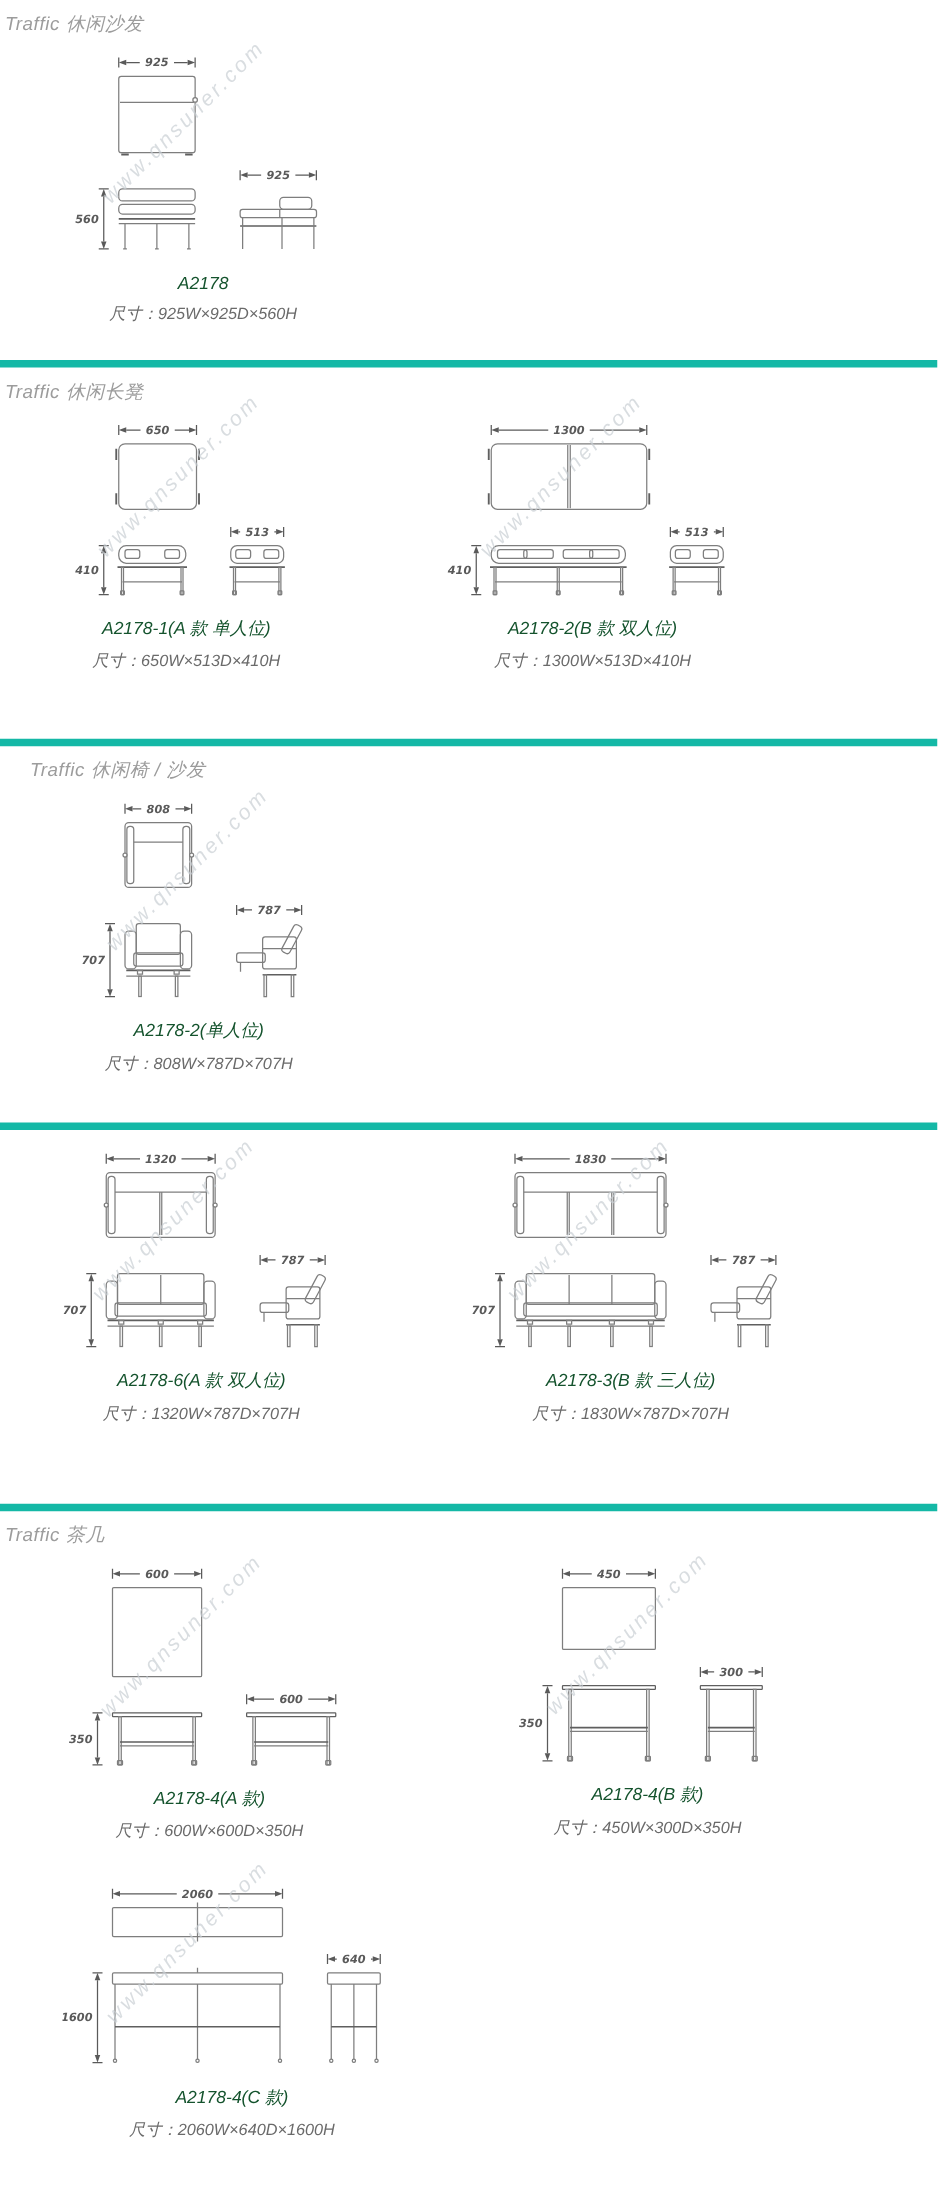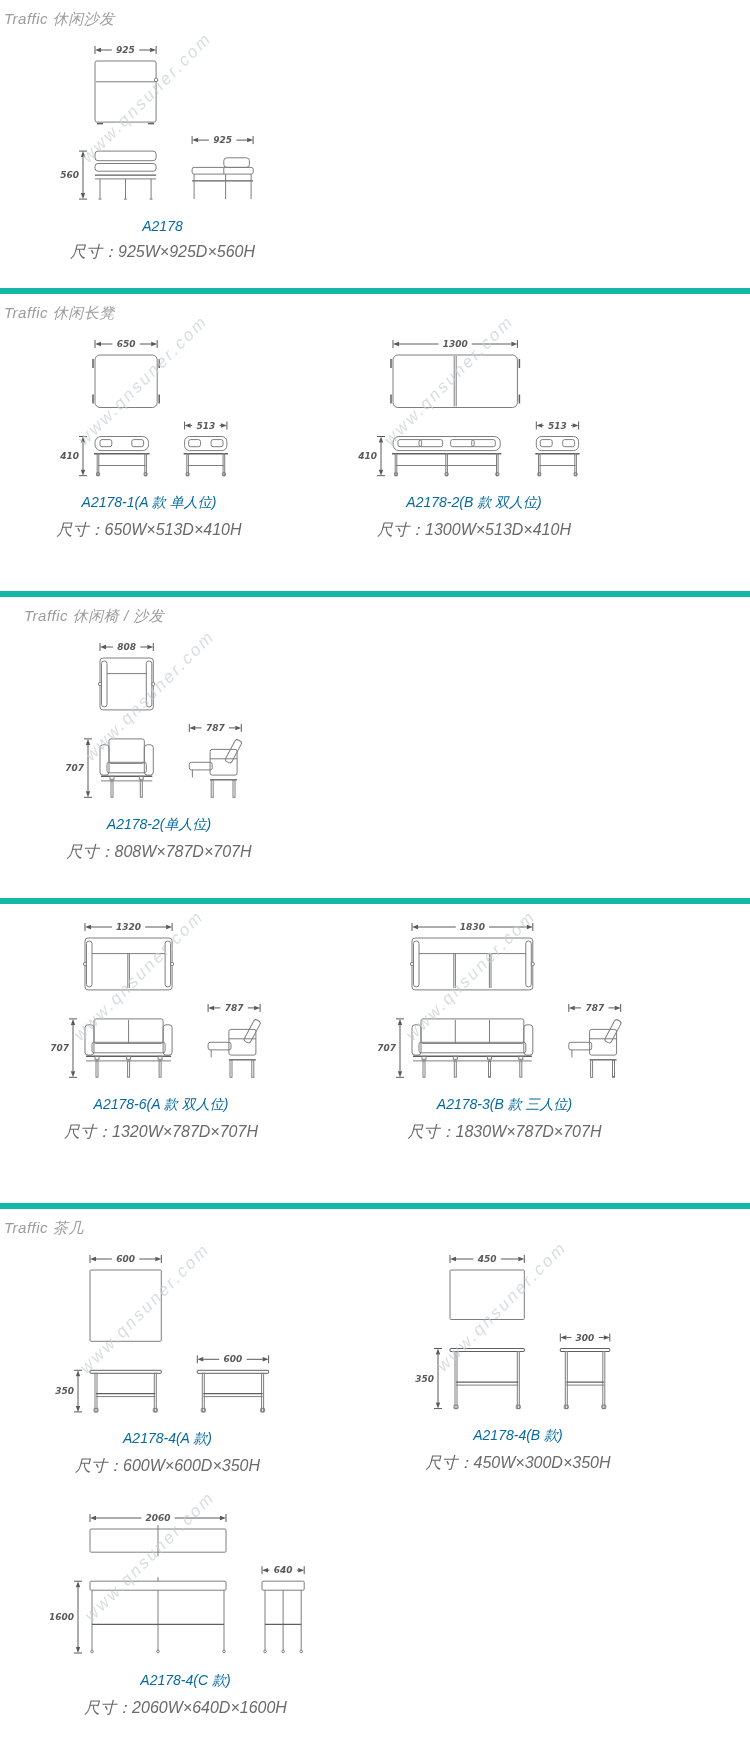--- a/index.html
+++ b/index.html
@@ -11,22 +11,22 @@
   .s2{min-height:303px;}
   .s3{min-height:307px;padding-left:20px;}
   .s4{min-height:305px;}
   .s5{min-height:548px;}
   .sec-title{font-size:15px;font-weight:400;color:#9c9c9c;margin:6px 0 2px 4px;letter-spacing:0.5px;}
   .products{display:flex;align-items:flex-start;}
   .product{display:inline-block;vertical-align:top;margin-top:10px;}
   .drawing{position:relative;display:block;}
   .watermark{position:absolute;left:14%;top:64%;transform:rotate(-45deg);transform-origin:0 50%;
     font-size:17px;letter-spacing:2.5px;color:#c9cfd4;opacity:.7;white-space:nowrap;pointer-events:none;}
-  .model{font-size:14px;color:#0369a1;text-align:center;margin-top:6px;}
-  .size{font-size:16px;color:#6a6a6a;text-align:center;margin-top:8px;}
+  .model{font-size:14px;color:#14532d;text-align:center;margin-top:6px;}
+  .size{font-size:13px;color:#6a6a6a;text-align:center;margin-top:8px;}
   svg{display:block;}
 </style>
 </head>
 <body>
 
 <div class="page">
 
   <section class="s1">
     <h2 class="sec-title">Traffic 休闲沙发</h2>
     <div class="products">

